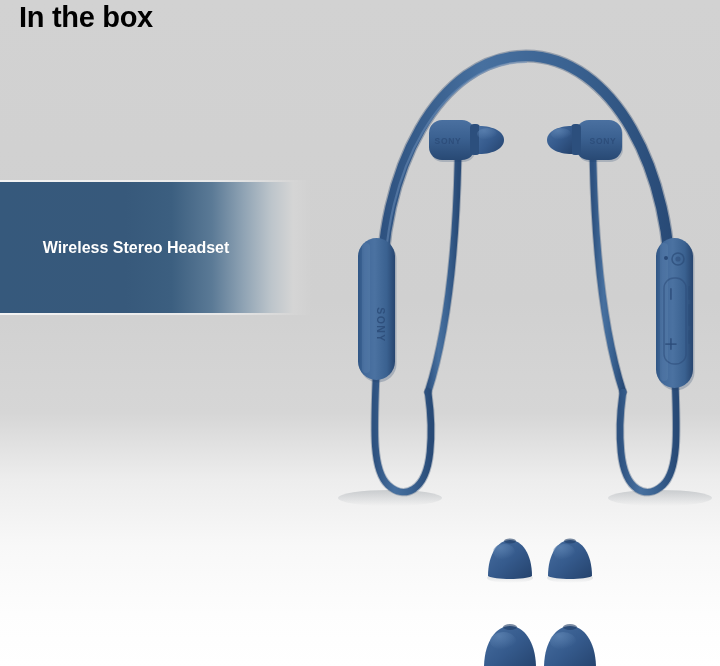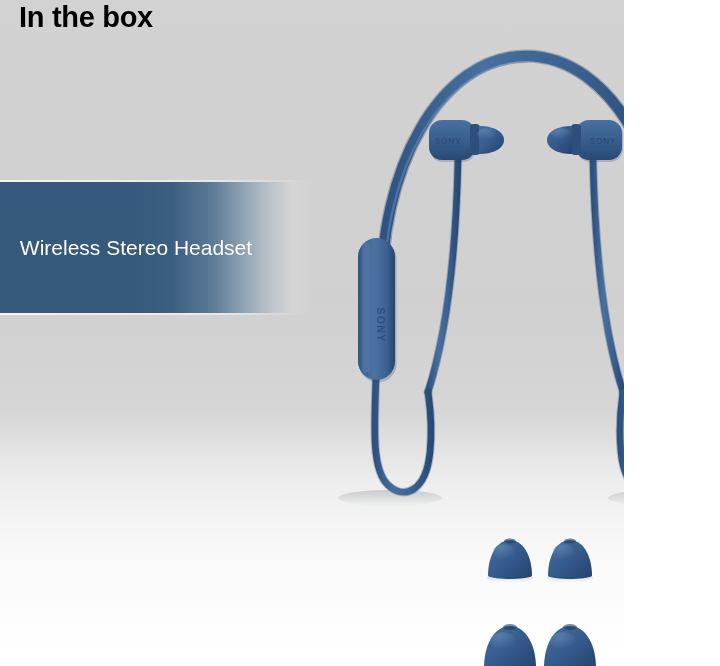--- a/index.html
+++ b/index.html
@@ -2,21 +2,21 @@
 <html><head>
 <meta charset="utf-8">
 <style>
   html, body {
     margin: 0;
     padding: 0;
     background: #ffffff;
   }
   #page {
     position: relative;
-    width: 624px;
+    width: 720px;
     height: 666px;
     overflow: hidden;
     font-family: "Liberation Sans", sans-serif;
     background: linear-gradient(to bottom,
         #d2d2d2 0%,
         #d1d1d1 22%,
         #d0d0d0 45%,
         #d6d6d6 62%,
         #ededed 72%,
         #f8f8f8 82%,
@@ -70,23 +70,23 @@
     left: 0; right: 0; bottom: -2px;
     height: 2px;
     background: linear-gradient(to right, rgba(255,255,255,0.75) 0%, rgba(255,255,255,0.5) 70%, rgba(255,255,255,0) 100%);
   }
   #banner-1 { top: 182px; height: 131px; }
   #banner-2 { top: 363px; height: 139px; }
 
   .banner-text {
     position: relative;
     z-index: 2;
-    font-size: 21px;
+    font-size: 16px;
     line-height: 24px;
-    font-weight: normal;
+    font-weight: bold;
     color: #ffffff;
     padding-right: 48px;
     text-shadow: 0 0 1px rgba(0,0,0,0.12);
     white-space: pre-line;
   }
   #banner-1 .banner-text { padding-right: 40px; }
 
   
   .product-photo {
     position: absolute;

